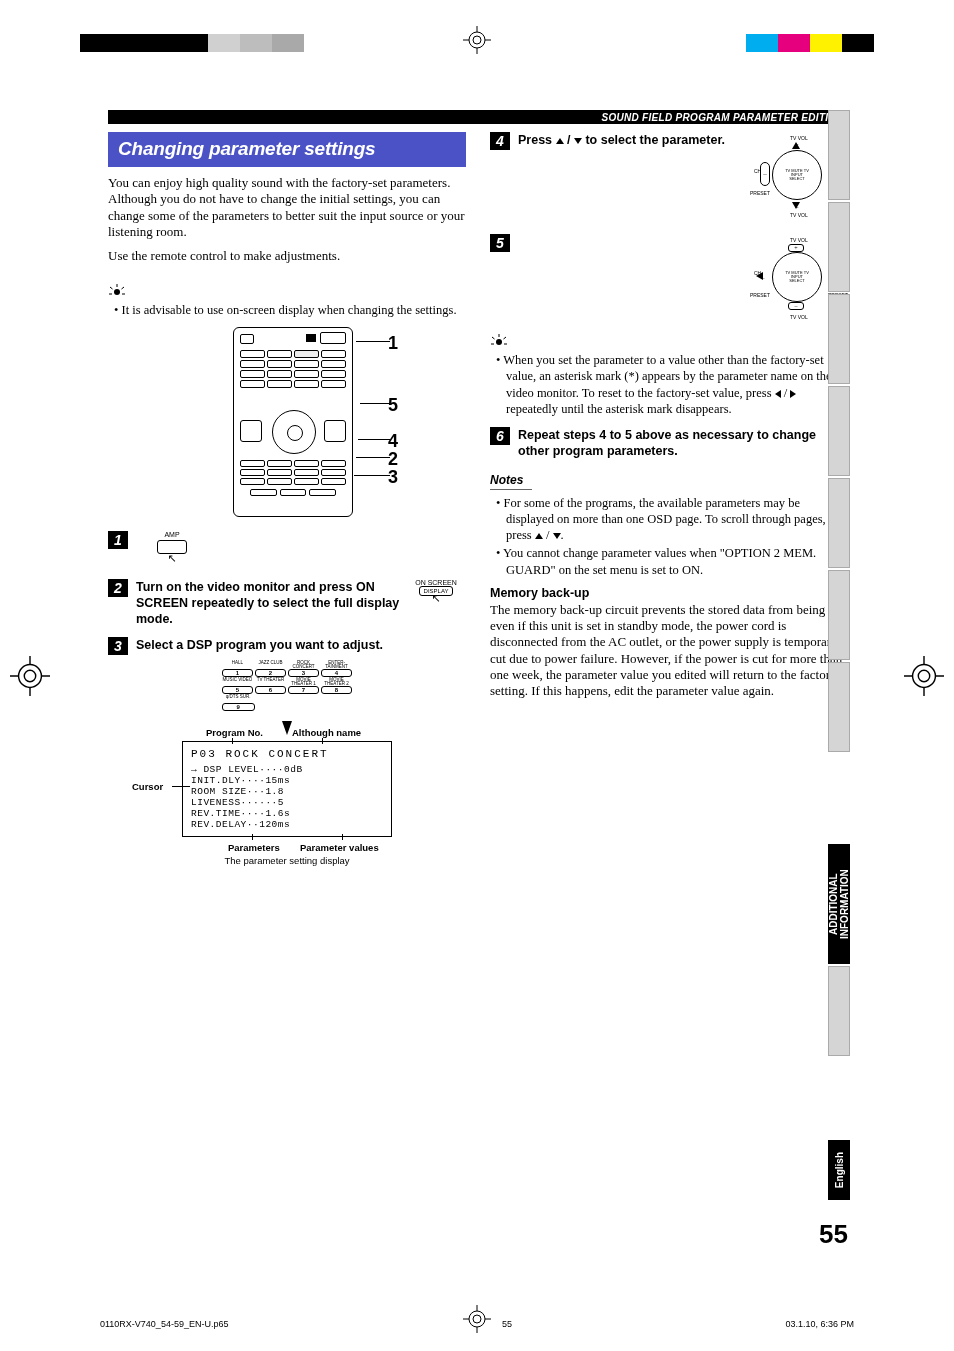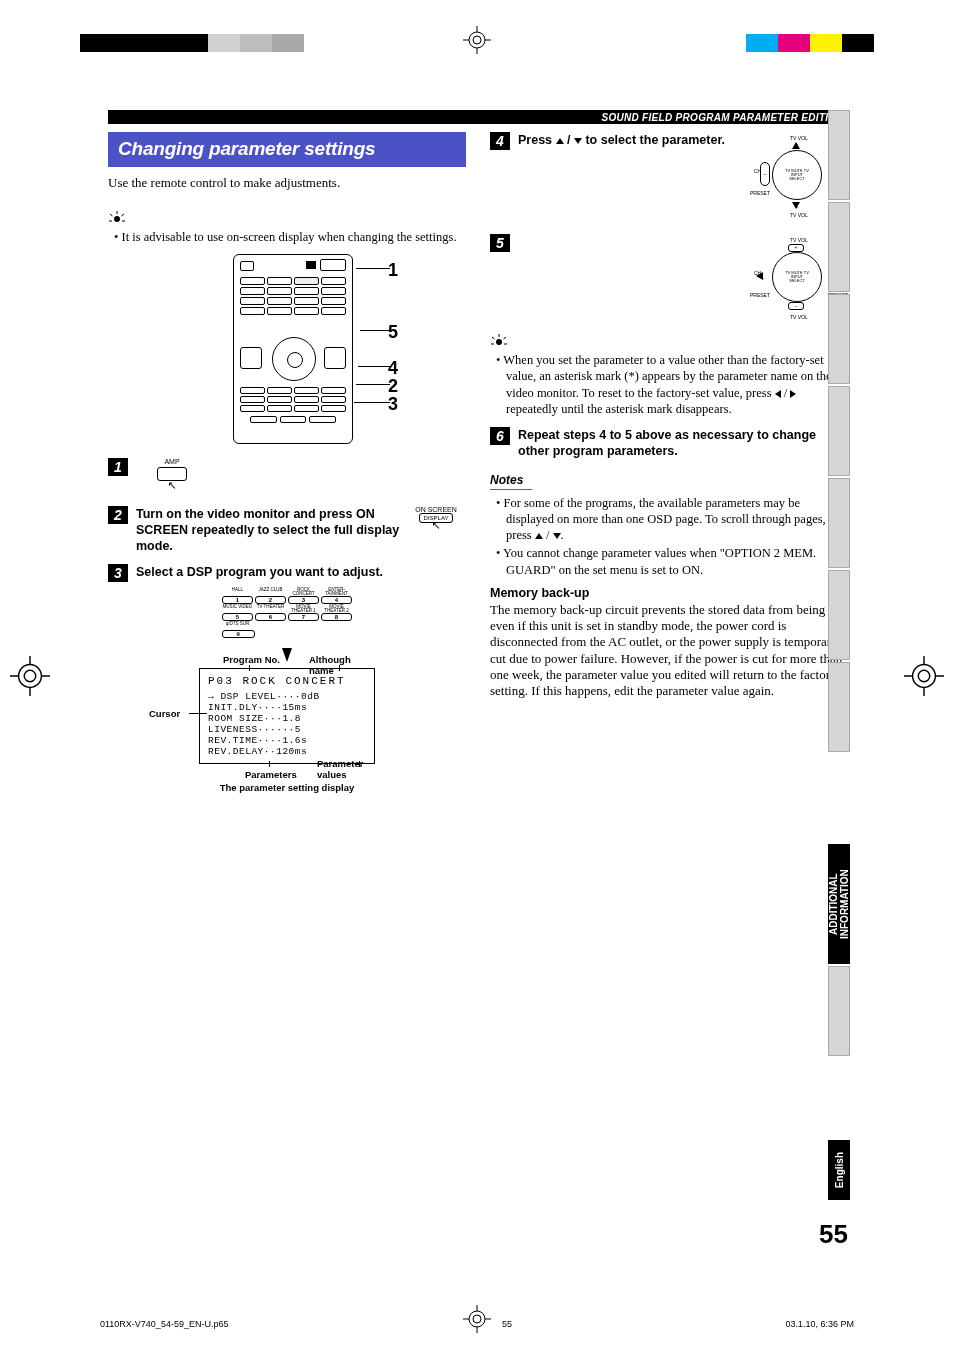--- a/index.html
+++ b/index.html
@@ -29,33 +29,33 @@
   .bullet-list li::before { content: "• "; }
   .subhead { font-family: Arial, sans-serif; font-weight: bold; font-size: 12.5px; margin-bottom: 2px; margin-top: 8px; }
   .small-label { font-family: Arial, sans-serif; font-size: 7px; text-align: center; }
   .amp-btn { border: 1px solid #000; width: 30px; height: 14px; border-radius: 3px; margin: 2px auto; position: relative; }
   .dsp-buttons { width: 130px; margin: 6px auto 10px auto; font-size: 5px; font-family: Arial, sans-serif; }
   .dsp-row { display: flex; gap: 2px; margin-bottom: 1px; }
   .dsp-cell { flex: 1; text-align: center; }
   .dsp-cell .lbl { font-size: 4.5px; height: 8px; line-height: 4px; }
   .dsp-cell .num-btn { border: 1px solid #000; border-radius: 3px; height: 8px; display: flex; align-items: center; justify-content: center; font-size: 6px; font-weight: bold; }
   .arrow-down { width: 0; height: 0; border-left: 5px solid transparent; border-right: 5px solid transparent; border-top: 14px solid #000; margin: 6px auto; }
-  .osd-display { width: 176px; margin: 4px auto 2px auto; position: relative; }
+  .osd-display { width: 210px; margin: 4px auto 2px auto; position: relative; }
   .osd-box { border: 1px solid #000; padding: 6px 8px 6px 8px; font-family: "Courier New", monospace; font-size: 9.5px; line-height: 1.15; letter-spacing: 0.5px; }
   .osd-box .title-line { font-size: 11px; letter-spacing: 2px; margin-bottom: 4px; }
   .osd-anno { font-family: Arial, sans-serif; font-weight: bold; font-size: 9.5px; }
   .anno-programno { position: absolute; top: -14px; left: 24px; }
   .anno-programname { position: absolute; top: -14px; left: 110px; }
   .anno-line-top1 { position: absolute; top: -3px; left: 50px; width: 1px; height: 6px; background: #000; }
   .anno-line-top2 { position: absolute; top: -3px; left: 140px; width: 1px; height: 6px; background: #000; }
   .anno-line-bot1 { position: absolute; bottom: -3px; left: 70px; width: 1px; height: 6px; background: #000; }
   .anno-line-bot2 { position: absolute; bottom: -3px; left: 160px; width: 1px; height: 6px; background: #000; }
   .anno-parameters { position: absolute; bottom: -16px; left: 46px; }
   .anno-paramvalues { position: absolute; bottom: -16px; left: 118px; }
-  .osd-caption { font-family: Arial, sans-serif; font-weight: bold; font-size: 9.5px; text-align: center; margin-top: 18px; }
+  .osd-caption { font-family: Arial, sans-serif; font-weight: normal; font-size: 9.5px; text-align: center; margin-top: 18px; }
   .cursor-label { position: absolute; left: -50px; top: 40px; font-family: Arial, sans-serif; font-weight: bold; font-size: 9.5px; }
   .cursor-line { position: absolute; left: -10px; top: 45px; width: 18px; height: 1px; background: #000; }
   .control-dial { width: 100px; height: 90px; margin-left: auto; position: relative; }
   .dial-circle { position: absolute; left: 24px; top: 18px; width: 50px; height: 50px; border: 1.5px solid #000; border-radius: 50%; }
   .dial-inner { position: absolute; left: 35px; top: 29px; width: 28px; height: 28px; border-radius: 50%; background: #fff; display: flex; align-items: center; justify-content: center; font-size: 4px; font-family: Arial, sans-serif; text-align: center; line-height: 1; }
   .dial-label { position: absolute; font-family: Arial, sans-serif; font-size: 5px; }
   .tri { position: absolute; width: 0; height: 0; }
   .tri-up { border-left: 4px solid transparent; border-right: 4px solid transparent; border-bottom: 7px solid #000; }
   .tri-down { border-left: 4px solid transparent; border-right: 4px solid transparent; border-top: 7px solid #000; }
   .tri-left { border-top: 4px solid transparent; border-bottom: 4px solid transparent; border-right: 7px solid #000; }
@@ -129,20 +129,21 @@
     </div>
 
     <div class="two-col">
 
       <div class="col">
 
         <div class="title-block">
           <div class="title-block-text">Changing parameter settings</div>
         </div>
 
+        <p class="body">You can enjoy high quality sound with the factory-set parameters. Although you do not have to change the initial settings, you can change some of the parameters to better suit the input source or your listening room.</p>
         <p class="body" style="margin-bottom:20px">Use the remote control to make adjustments.</p>
 
         <div>
           <svg width="18" height="14" viewBox="0 0 18 14">
             <circle cx="9" cy="8" r="3" fill="#000"></circle>
             <line x1="9" y1="0" x2="9" y2="3" stroke="#000" stroke-width="1"></line>
             <line x1="2" y1="3" x2="4.5" y2="5" stroke="#000" stroke-width="1"></line>
             <line x1="16" y1="3" x2="13.5" y2="5" stroke="#000" stroke-width="1"></line>
             <line x1="1" y1="10" x2="4" y2="10" stroke="#000" stroke-width="1"></line>
             <line x1="17" y1="10" x2="14" y2="10" stroke="#000" stroke-width="1"></line>

